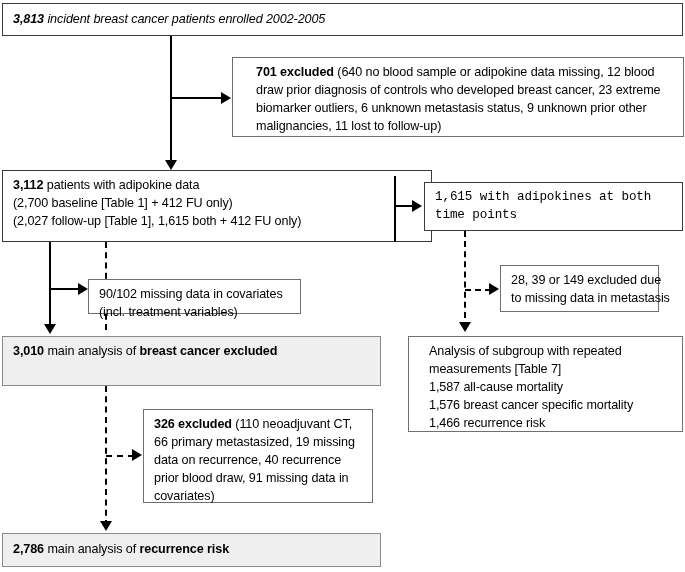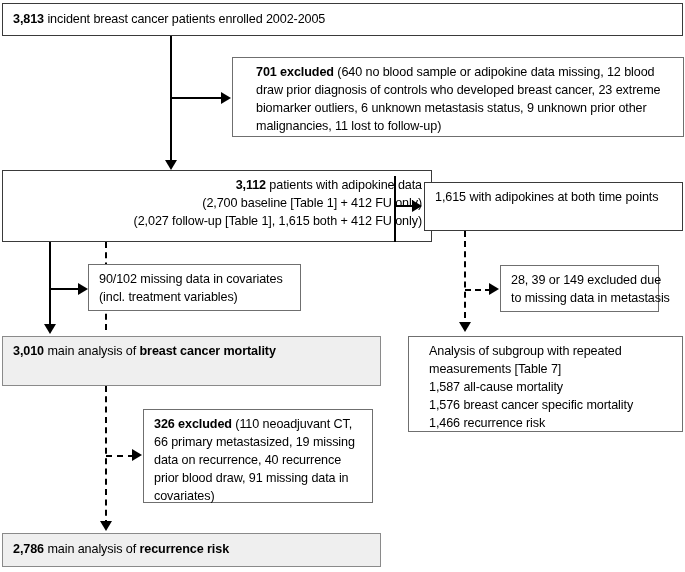--- a/index.html
+++ b/index.html
@@ -86,75 +86,75 @@
     border-top: 6px solid transparent;
     border-bottom: 6px solid transparent;
     border-left: 10px solid #000000;
   }
 </style>
 </head>
 <body>
 
 <div id="canvas">
 
-  <div class="box dark" style="left:2px; top:3px; width:681px; height:33px; display:flex; align-items:center;">
+  <div class="box dark" style="left:2px; top:3px; width:681px; height:33px; display:flex; align-items:center;font-style:italic;">
     <span class="line">
       <b>3,813</b><span> incident breast cancer patients enrolled 2002-2005</span>
     </span>
   </div>
 
   <div class="vline" style="left:170px; top:36px; width:2px; height:130px;"></div>
   <div class="arrow-down" style="left:165px; top:160px;"></div>
 
   <div class="hline" style="left:171px; top:97px; width:52px; height:2px;"></div>
   <div class="arrow-right" style="left:221px; top:92px;"></div>
 
   <div class="box" style="left:232px; top:57px; width:452px; height:80px;padding-left:23px;">
     <span class="wrap"><b>701 excluded</b><span> (640 no blood sample or adipokine data missing, 12 blood draw prior diagnosis of controls who developed  breast cancer, 23 extreme biomarker outliers, 6 unknown metastasis status, 9 unknown prior other malignancies, 11 lost to follow-up)</span></span>
   </div>
 
-  <div class="box dark" style="left:2px; top:170px; width:430px; height:72px;text-align:right;">
+  <div class="box dark" style="left:2px; top:170px; width:430px; height:72px;">
     <div class="line"><b>3,112</b><span> patients with adipokine data</span></div>
     <div class="line">(2,700 baseline [Table 1] + 412 FU only)</div>
     <div class="line">(2,027 follow-up [Table 1], 1,615 both + 412 FU only)</div>
   </div>
 
   <div class="vline" style="left:394px; top:176px; width:2px; height:66px;"></div>
   <div class="hline" style="left:394px; top:205px; width:22px; height:2px;"></div>
   <div class="arrow-right" style="left:412px; top:200px;"></div>
 
-  <div class="box dark" style="left:424px; top:182px; width:259px; height:49px;">
+  <div class="box dark" style="left:424px; top:182px; width:259px; height:49px;font-family:Liberation Mono, monospace;">
     <span class="wrap">1,615 with adipokines at both time points</span>
   </div>
 
   <div class="vline" style="left:49px; top:242px; width:2px; height:88px;"></div>
   <div class="arrow-down" style="left:44px; top:324px;"></div>
 
   <div class="hline" style="left:50px; top:288px; width:30px; height:2px;"></div>
   <div class="arrow-right" style="left:78px; top:283px;"></div>
 
   <div class="vdash" style="left:105px; top:242px; height:88px;"></div>
 
-  <div class="box" style="left:88px; top:264px; width:213px; height:47px;">
+  <div class="box" style="left:88px; top:279px; width:213px; height:35px;">
     <div class="line">90/102 missing data in covariates</div>
     <div class="line">(incl. treatment variables)</div>
   </div>
 
   <div class="vdashdot" style="left:464px; top:231px; height:97px;"></div>
   <div class="arrow-down" style="left:459px; top:322px;"></div>
   <div class="hdashdot" style="left:465px; top:289px; width:26px;"></div>
   <div class="arrow-right" style="left:489px; top:283px;"></div>
 
   <div class="box" style="left:500px; top:265px; width:159px; height:47px;">
     <div class="line">28, 39 or 149 excluded due</div>
     <div class="line">to missing data in metastasis</div>
   </div>
 
   <div class="box shaded" style="left:2px; top:336px; width:379px; height:50px;">
-    <div class="line"><b>3,010</b><span> main analysis of </span><b>breast cancer mortality</b></div>
+    <div class="line"><b>3,010</b><span> main analysis of </span><b>breast cancer excluded</b></div>
   </div>
 
   <div class="box" style="left:408px; top:336px; width:275px; height:96px;padding-left:20px;">
     <div class="line">Analysis of subgroup with repeated</div>
     <div class="line">measurements [Table 7]</div>
     <div class="line">1,587 all-cause mortality</div>
     <div class="line">1,576 breast cancer specific mortality</div>
     <div class="line">1,466 recurrence risk</div>
   </div>
 

